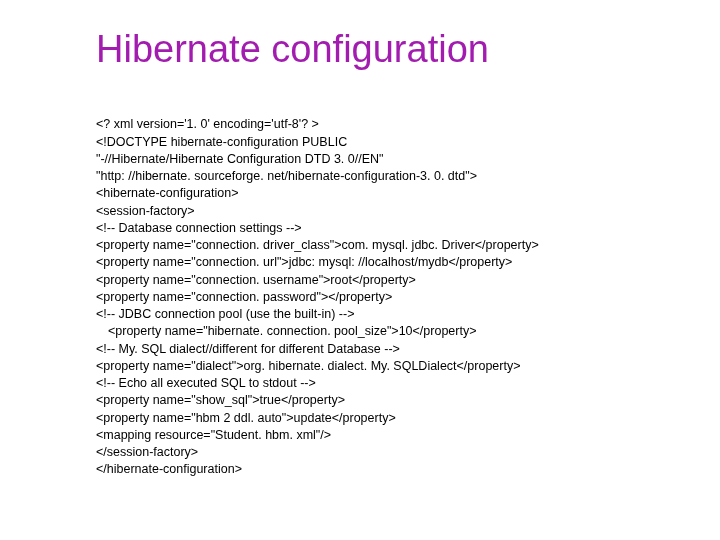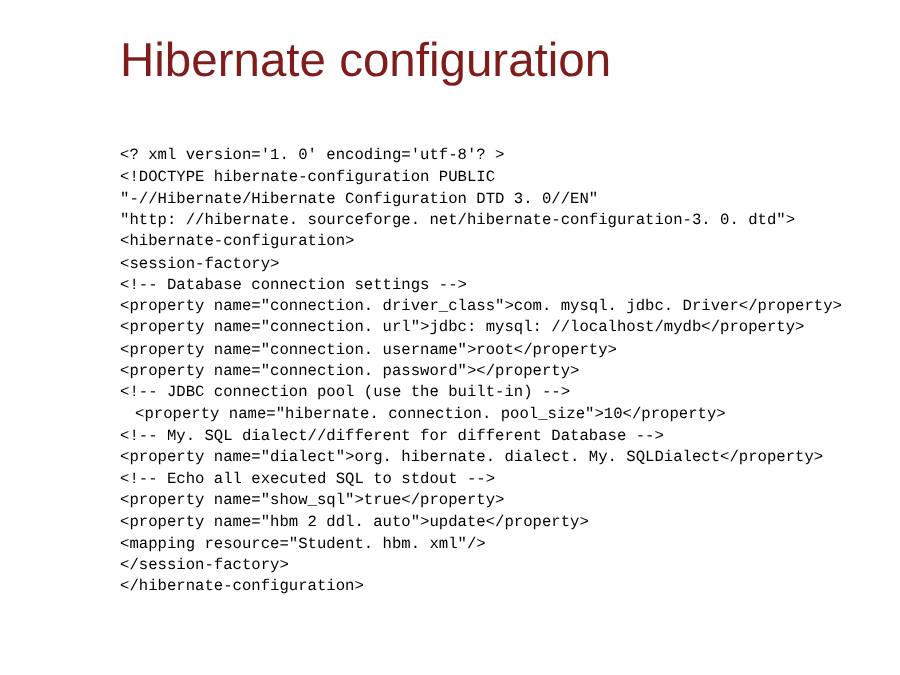--- a/index.html
+++ b/index.html
@@ -14,30 +14,30 @@
   .slide {
     width: 720px;
     height: 540px;
     position: relative;
     box-sizing: border-box;
     padding: 28px 50px 20px 96px;
   }
   .title {
     font-size: 38px;
     font-weight: 400;
-    color: #7f1d1d;
+    color: #a21caf;
     margin: 0 0 28px 0;
     white-space: nowrap;
   }
   .code {
     font-size: 12.5px;
     line-height: 1.38;
     color: #000;
     white-space: pre;
-    font-family: Liberation Mono, monospace;
+    font-family: Liberation Sans, sans-serif;
   }
   .code .indent {
     display: inline-block;
     padding-left: 12px;
   }
 </style>
 </head>
 <body>
 
 <div class="slide">

